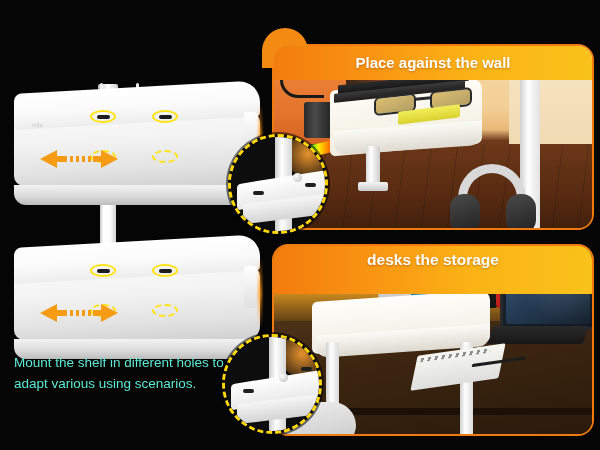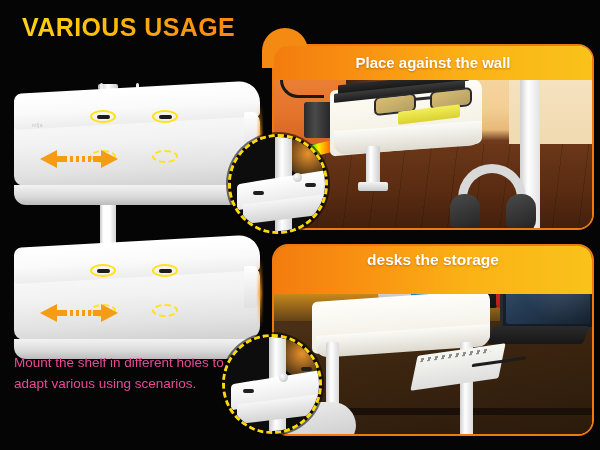--- a/index.html
+++ b/index.html
@@ -105,21 +105,21 @@
   .dblarrow .head.r { right:0; border-left:17px solid #F59B14; }
   .dblarrow .stub {
     position:absolute; top:6px; height:6px; width:10px; background:#F59B14;
   }
   .dblarrow .stub.l { left:15px; }
   .dblarrow .stub.r { right:15px; }
 
   
   .caption {
     position:absolute; left:14px; top:352px; width:230px;
-    color:#ec4899; font-size:13.5px; line-height:1.58;
+    color:#5eead4; font-size:13.5px; line-height:1.58;
   }
 
   
   .panel {
     position:absolute; left:272px; width:322px; overflow:hidden;
     border:2px solid #F07A10; border-radius:16px;
   }
   .panel.top { top:44px; height:186px; }
   .panel.bottom { top:244px; height:192px; }
 
@@ -393,21 +393,20 @@
   }
 </style>
 </head>
 <body>
 
 <div class="stage">
 
   <div class="blob"></div>
 
   <h1 class="title">
-    <span class="l2">Various Usage</span>
   </h1>
 
   <div class="leftcol">
 
     <div class="pole"></div>
     <div class="pole-cap" style="top:4px;"></div>
 
     <div class="shelf s1">
       <div class="prong" style="left:86px;"></div>
       <div class="prong" style="left:122px;"></div>

